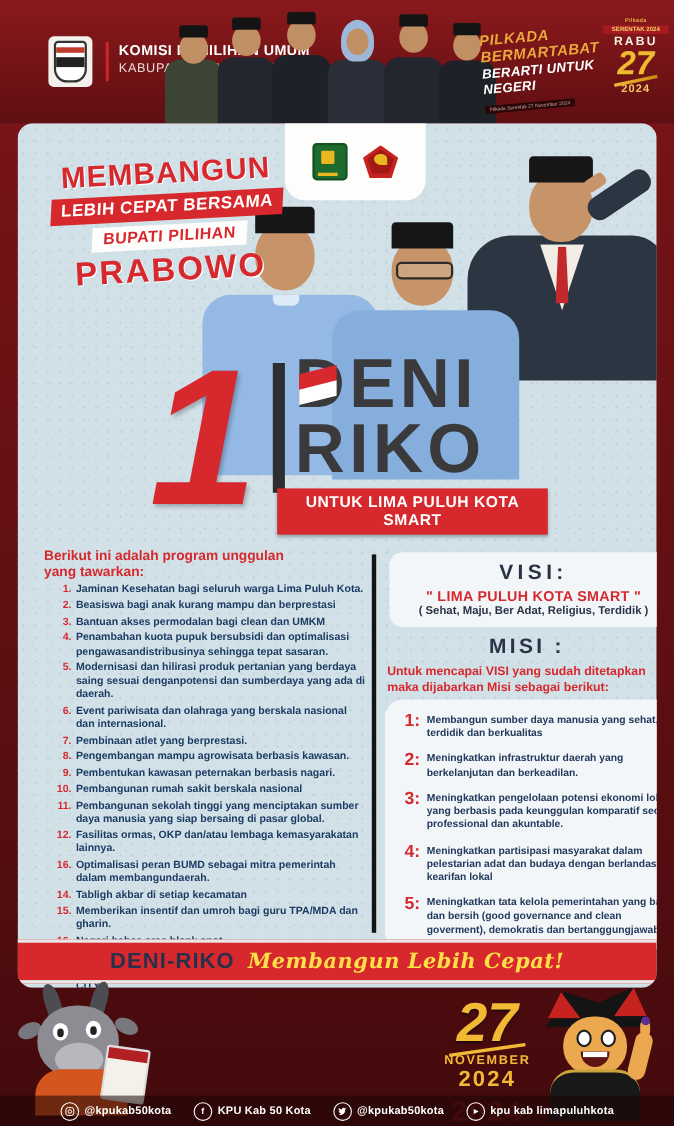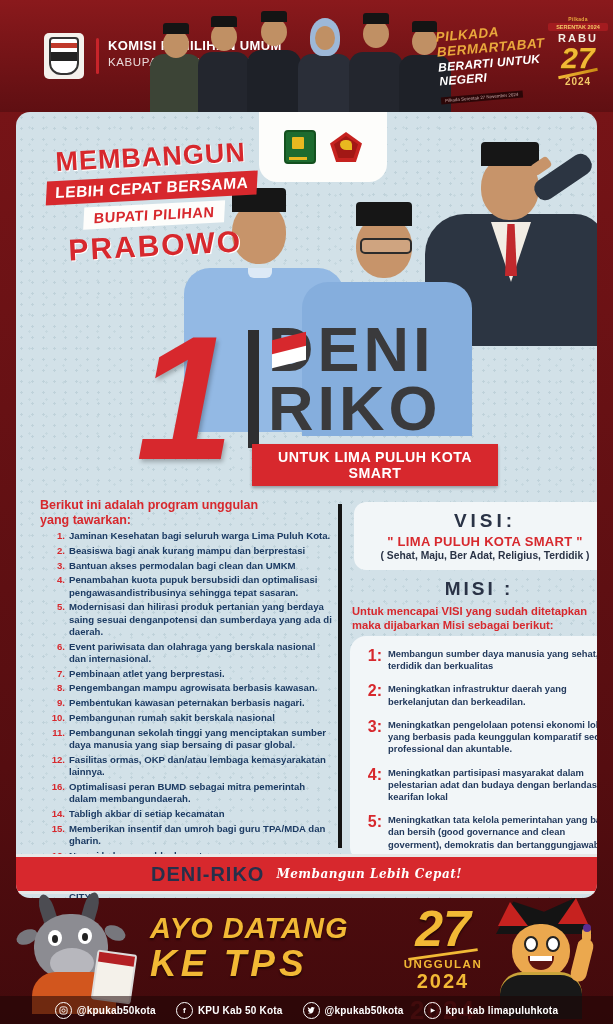--- a/index.html
+++ b/index.html
@@ -125,21 +125,21 @@
   #misi-box{left:334px;top:524px;width:258px;background:#f2f6f8;border-radius:16px;padding:12px 10px 10px 8px;}
   .mitem{display:flex;margin-bottom:11px;}
   .mitem:last-child{margin-bottom:2px;}
   .mnum{color:#d7282d;font-weight:900;font-size:16px;min-width:24px;text-align:right;padding-right:6px;line-height:1;}
   .mtext{color:#22395c;font-weight:bold;font-size:9.4px;line-height:1.3;}
 
   
   #card-banner{left:0;top:742px;width:581px;height:34px;background:#d7282d;border-top:3px solid #e8e8e8;border-bottom:3px solid #e8e8e8;
                display:flex;align-items:center;justify-content:center;gap:12px;}
   .cb-names{color:#26304a;font-weight:900;font-size:20px;letter-spacing:1px;}
-  .cb-slogan{color:#ffffff;font-weight:bold;font-style:italic;font-size:12px;
+  .cb-slogan{color:#fde047;font-weight:bold;font-style:italic;font-size:19px;
              font-family:"DejaVu Serif",serif;letter-spacing:.5px;}
 
   
   #cta{left:150px;top:912px;width:330px;}
   .cta-l1{color:#f2b935;font-weight:900;font-style:italic;font-size:29px;letter-spacing:1px;
           text-shadow:0 2px 2px rgba(0,0,0,.5);}
   .cta-l2{color:#f2b935;font-weight:900;font-style:italic;font-size:37px;letter-spacing:4px;
           text-shadow:0 2px 2px rgba(0,0,0,.5);margin-top:-2px;}
   #cta-date{left:398px;top:908px;width:90px;text-align:center;}
   .cta-27{color:#f2b935;font-weight:900;font-style:italic;font-size:50px;line-height:.85;text-shadow:0 2px 2px rgba(0,0,0,.5);}
@@ -415,28 +415,24 @@
           <span class="mtext">Meningkatkan tata kelola pemerintahan yang baik dan bersih (good governance and clean goverment), demokratis dan bertanggungjawab;</span>
         </div>
     </div>
 
     <div id="card-banner" class="abs">
       <span class="cb-names">DENI-RIKO</span>
       <span class="cb-slogan">Membangun Lebih Cepat!</span>
     </div>
   </div>
 
-  <div id="cta" class="abs">
-    <div class="cta-l1">AYO DATANG</div>
-    <div class="cta-l2">KE TPS</div>
-  </div>
   <div id="cta-date" class="abs">
     <div class="cta-27">27</div>
     <div class="cta-rule"></div>
-    <div class="cta-month">UNGGULAN</div>
+    <div class="cta-month">NOVEMBER</div>
     <div class="cta-year">2024</div>
     <div class="cta-ghost">2024</div>
   </div>
 
   <div id="goat" class="abs">
     <div class="g-horn" style="left:34px;top:-2px;transform:rotate(-18deg);"></div>
     <div class="g-horn" style="left:78px;top:-4px;transform:rotate(16deg);"></div>
     <div class="g-ear" style="left:10px;top:34px;transform:rotate(-24deg);"></div>
     <div class="g-ear" style="left:98px;top:30px;transform:rotate(24deg);"></div>
     <div class="g-head"></div>

